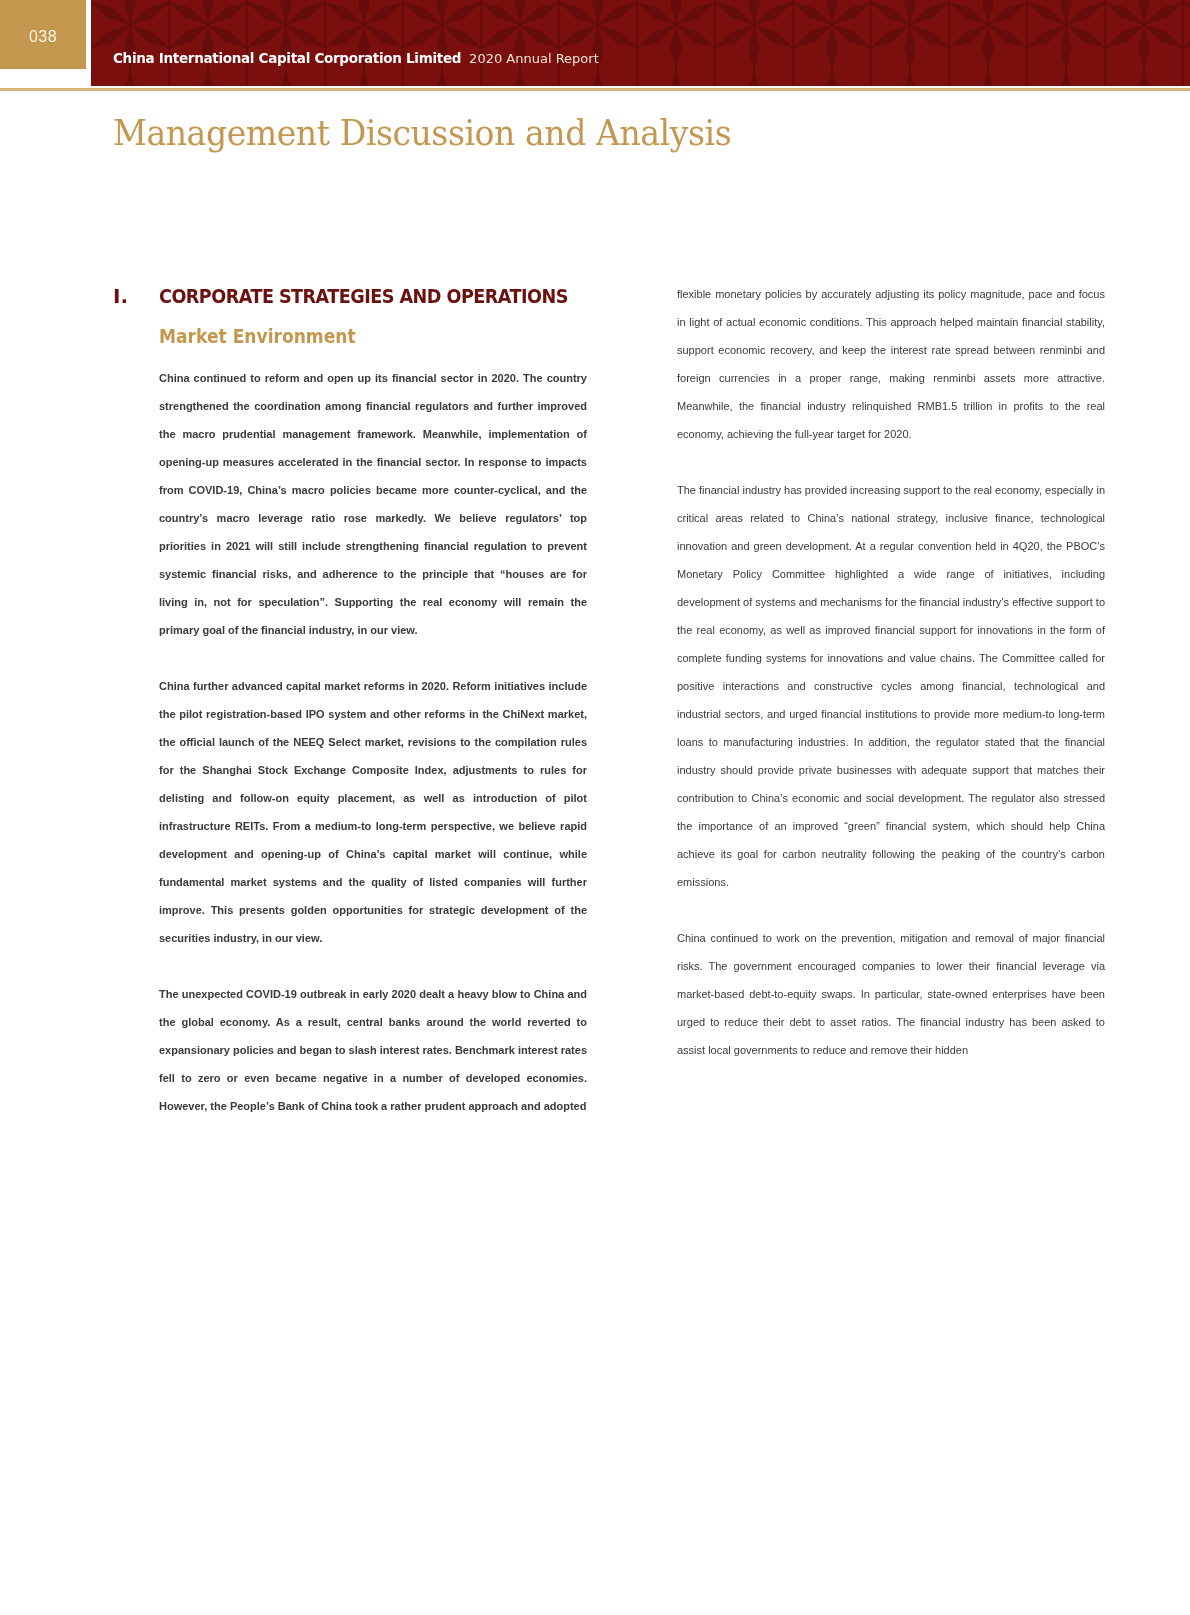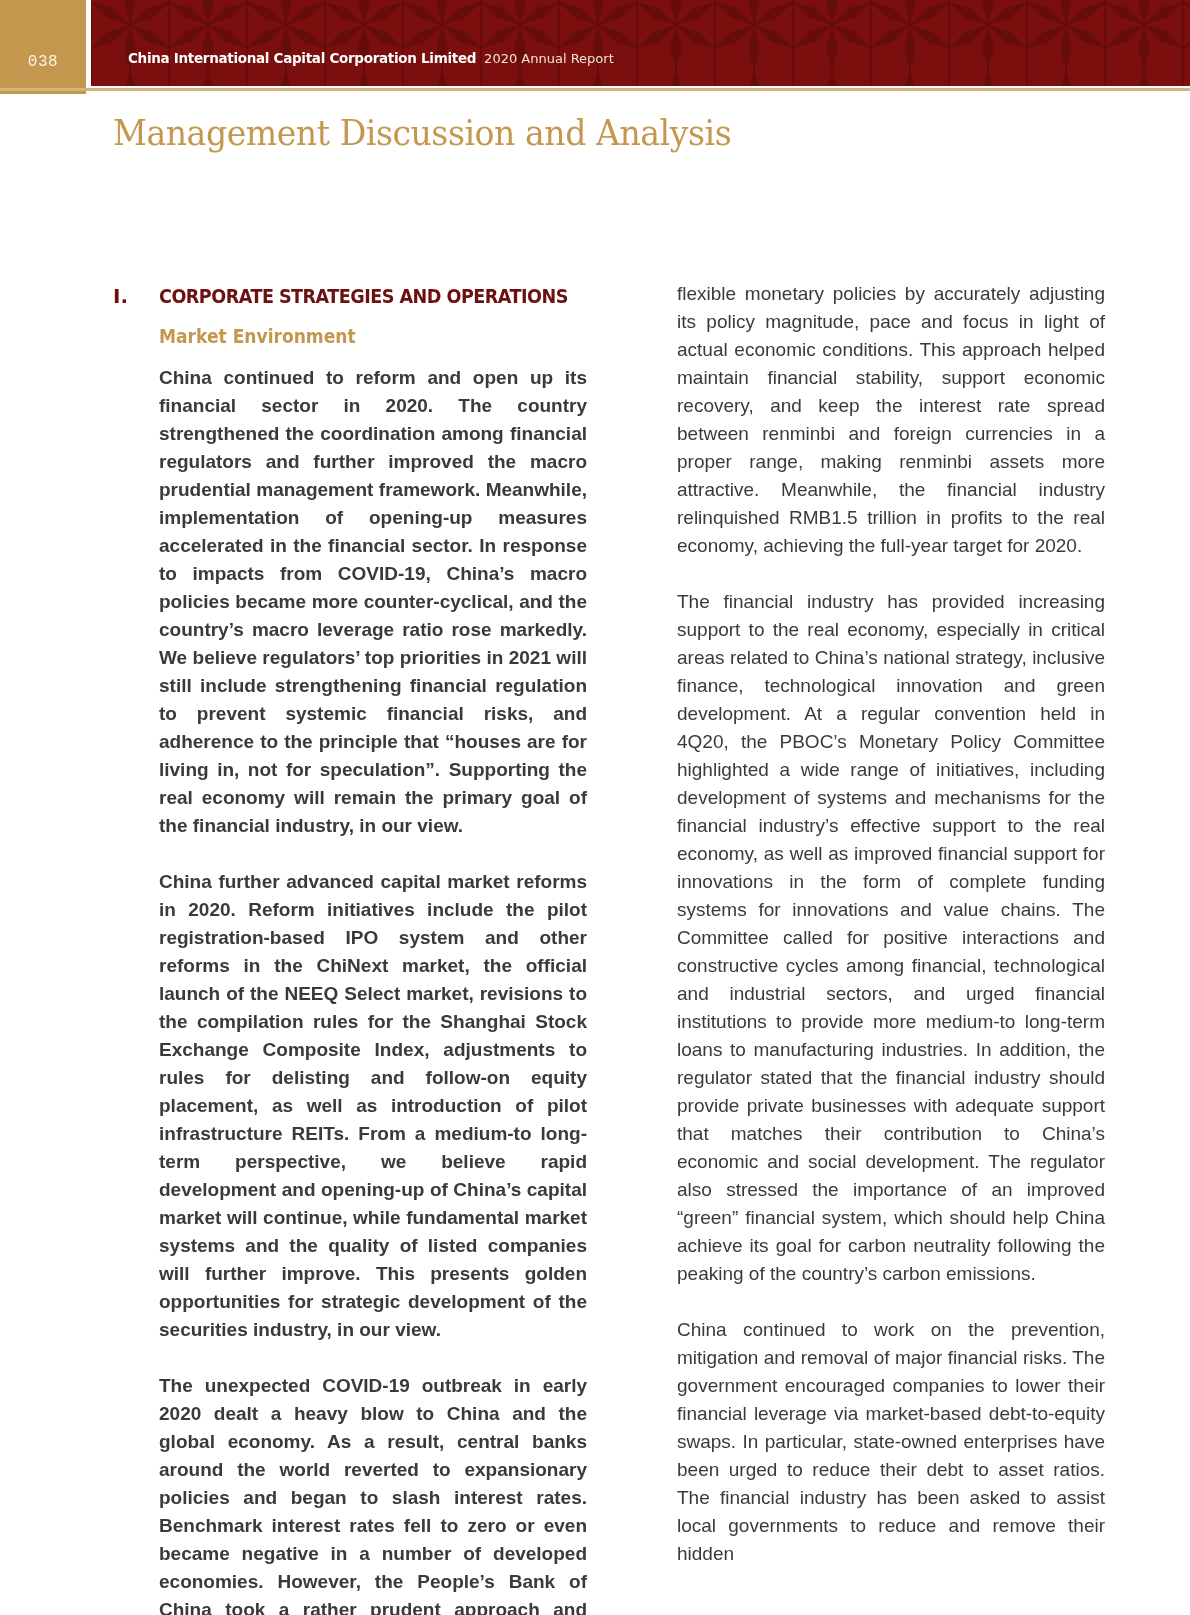--- a/index.html
+++ b/index.html
@@ -1,40 +1,39 @@
 <!DOCTYPE html>
 <html><head>
   <meta charset="utf-8">
   <style>
     * { margin: 0; padding: 0; box-sizing: border-box; }
     html, body { width: 1190px; height: 1615px; background: #ffffff; overflow: hidden; }
     body { position: relative; font-family: "DejaVu Sans", sans-serif; }
 
     .header { position: absolute; left: 0; top: 0; width: 1190px; height: 90px; }
     .page-box {
-      position: absolute; left: 0; top: 0; width: 86px; height: 94px;
+      position: absolute; left: 0; top: 0; width: 86px; height: 69px;
       background: #c4974f;
       color: #fbf3e4;
-      font-family: Liberation Mono, monospace;
+      font-family: Liberation Sans, sans-serif;
       font-size: 16px;
       display: flex; align-items: flex-end; justify-content: center;
       padding-bottom: 23px;
       letter-spacing: 0.5px;
     }
     .banner {
       position: absolute; left: 91px; top: 0; width: 1099px; height: 86px;
       background-color: #7a0f0d;
       overflow: hidden;
     }
     .banner svg { position: absolute; left: 0; top: 0; }
     .banner-text {
       position: absolute; left: 22px; top: 50px;
       color: #ffffff; font-size: 13.5px; white-space: nowrap;
       font-family: "DejaVu Sans", sans-serif;
-      margin-left: 15px;
     }
     .banner-text .company { font-weight: bold; letter-spacing: -0.3px; }
     .banner-text .report { font-weight: normal; color: #f3e4d6; margin-left: 8px; font-size: 13px; }
     .rule-gold {
       position: absolute; left: 0; top: 88px; width: 1190px; height: 3px; background: #d5b47c;
     }
 
     .page-title {
       position: absolute; left: 113px; top: 112px;
       font-family: "DejaVu Serif", serif;
@@ -57,21 +56,21 @@
     .sub-title {
       position: absolute; left: 159px; top: 325px;
       font-size: 19px; font-weight: bold; color: #c4974f;
       transform: scaleX(0.9); transform-origin: left;
       white-space: nowrap;
     }
 
     .col {
       position: absolute; width: 428px;
       font-family: "Liberation Sans", sans-serif;
-      font-size: 19px; line-height: 28px; color: #3a3a3a;
+      font-size: 11px; line-height: 28px; color: #3a3a3a;
       text-align: justify; font-weight: normal;
     }
     .col-left { left: 159px; top: 364px; font-weight: bold; }
     .col-right { left: 677px; top: 280px; }
     .col p { margin-bottom: 28px; }
     .col p.last { margin-bottom: 0; }
   </style>
 </head>
 <body>
 

